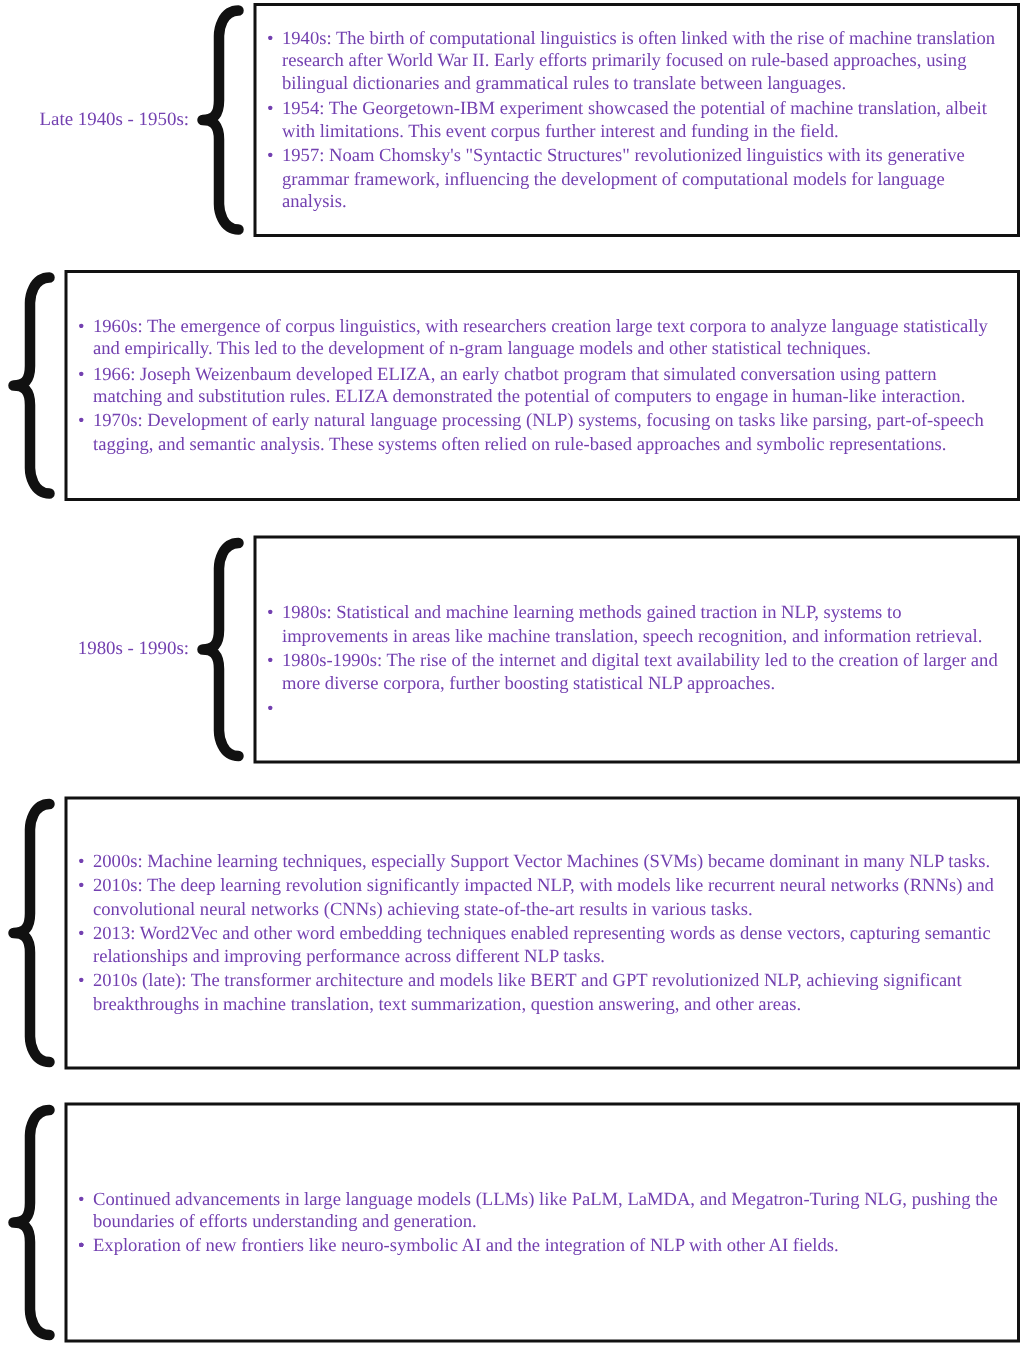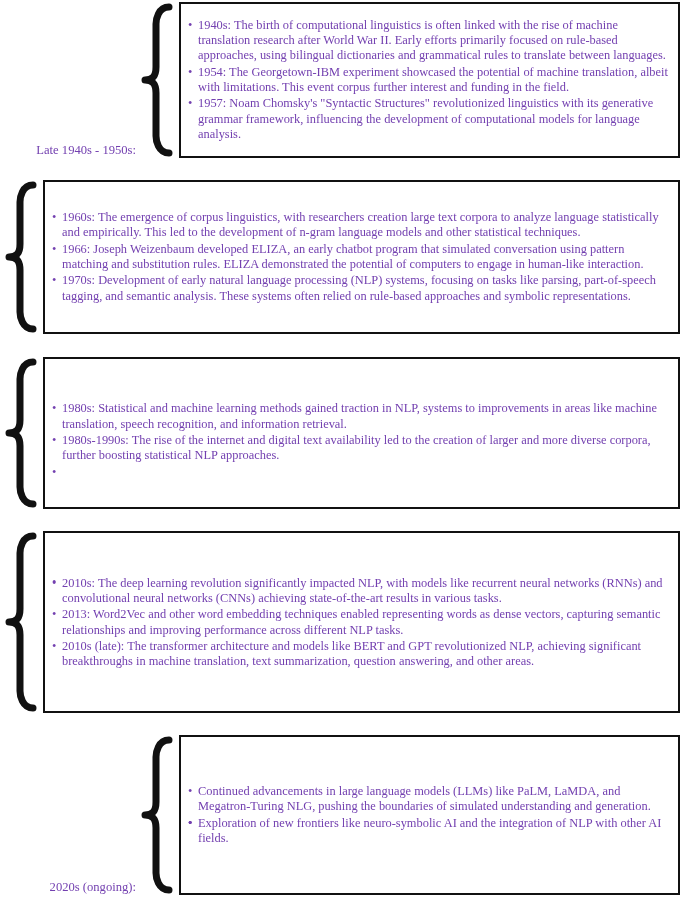--- a/index.html
+++ b/index.html
@@ -28,25 +28,24 @@
     display: flex;
     flex-direction: row;
     align-items: stretch;
   }
 
   
   .era-label-cell {
     width: 126px;
     flex: 0 0 126px;
     display: flex;
-    align-items: flex-end;
+    align-items: center;
     justify-content: flex-end;
     padding-right: 0px;
     box-sizing: border-box;
-    margin-left: 10px;
   }
   .era-label {
     color: #7340b0;
     font-size: 12.6px;
     line-height: 1.1;
     white-space: nowrap;
     text-align: right;
   }
 
   
@@ -149,20 +148,23 @@
         <div class="era-box">
           <ul class="bullets">
             <li><span class="bullet-dot">•</span><span class="bullet-text">1960s: The emergence of corpus linguistics, with researchers creation large text corpora to analyze language statistically and empirically. This led to the development of n-gram language models and other statistical techniques.</span></li>
             <li><span class="bullet-dot">•</span><span class="bullet-text">1966: Joseph Weizenbaum developed ELIZA, an early chatbot program that simulated conversation using pattern matching and substitution rules. ELIZA demonstrated the potential of computers to engage in human-like interaction.</span></li>
             <li><span class="bullet-dot">•</span><span class="bullet-text">1970s: Development of early natural language processing (NLP) systems, focusing on tasks like parsing, part-of-speech tagging, and semantic analysis. These systems often relied on rule-based approaches and symbolic representations.</span></li>
           </ul>
         </div>
       </div>
     </div>
     <div class="era-row" style="top: 357px; height: 152px;">
+      <div class="era-label-cell">
+        <div class="era-label">1980s - 1990s:</div>
+      </div>
       <div class="brace-cell">
         <svg viewBox="0 0 40 152" preserveAspectRatio="none">
           <path d="M 33 5 C 22 5, 20 18, 20 22 L 20 63 C 20 73, 16 76, 9 76 C 16 76, 20 79, 20 89 L 20 130 C 20 134, 22 147, 33 147" class="brace-path"></path>
         </svg>
       </div>
       <div class="box-cell">
         <div class="era-box">
           <ul class="bullets">
             <li><span class="bullet-dot">•</span><span class="bullet-text">1980s: Statistical and machine learning methods gained traction in NLP, systems to improvements in areas like machine translation, speech recognition, and information retrieval.</span></li>
             <li><span class="bullet-dot">•</span><span class="bullet-text">1980s-1990s: The rise of the internet and digital text availability led to the creation of larger and more diverse corpora, further boosting statistical NLP approaches.</span></li>
@@ -173,41 +175,38 @@
     </div>
     <div class="era-row" style="top: 531px; height: 182px;">
       <div class="brace-cell">
         <svg viewBox="0 0 40 182" preserveAspectRatio="none">
           <path d="M 33 5 C 22 5, 20 18, 20 22 L 20 78 C 20 88, 16 91, 9 91 C 16 91, 20 94, 20 104 L 20 160 C 20 164, 22 177, 33 177" class="brace-path"></path>
         </svg>
       </div>
       <div class="box-cell">
         <div class="era-box">
           <ul class="bullets">
-            <li><span class="bullet-dot">•</span></li>
+            <li><span class="bullet-dot">•</span><span class="bullet-text">2000s: Machine learning techniques, especially Support Vector Machines (SVMs) became dominant in many NLP tasks.</span></li>
             <li><span class="bullet-dot">•</span><span class="bullet-text">2010s: The deep learning revolution significantly impacted NLP, with models like recurrent neural networks (RNNs) and convolutional neural networks (CNNs) achieving state-of-the-art results in various tasks.</span></li>
             <li><span class="bullet-dot">•</span><span class="bullet-text">2013: Word2Vec and other word embedding techniques enabled representing words as dense vectors, capturing semantic relationships and improving performance across different NLP tasks.</span></li>
             <li><span class="bullet-dot">•</span><span class="bullet-text">2010s (late): The transformer architecture and models like BERT and GPT revolutionized NLP, achieving significant breakthroughs in machine translation, text summarization, question answering, and other areas.</span></li>
           </ul>
         </div>
       </div>
     </div>
     <div class="era-row" style="top: 735px; height: 160px;">
-      <div class="era-label-cell">
-        <div class="era-label">2020s (ongoing):</div>
-      </div>
       <div class="brace-cell">
         <svg viewBox="0 0 40 160" preserveAspectRatio="none">
           <path d="M 33 5 C 22 5, 20 18, 20 22 L 20 67 C 20 77, 16 80, 9 80 C 16 80, 20 83, 20 93 L 20 138 C 20 142, 22 155, 33 155" class="brace-path"></path>
         </svg>
       </div>
       <div class="box-cell">
         <div class="era-box">
           <ul class="bullets">
-            <li><span class="bullet-dot">•</span><span class="bullet-text">Continued advancements in large language models (LLMs) like PaLM, LaMDA, and Megatron-Turing NLG, pushing the boundaries of simulated understanding and generation.</span></li>
+            <li><span class="bullet-dot">•</span><span class="bullet-text">Continued advancements in large language models (LLMs) like PaLM, LaMDA, and Megatron-Turing NLG, pushing the boundaries of efforts understanding and generation.</span></li>
             <li><span class="bullet-dot">•</span></li>
             <li><span class="bullet-dot">•</span></li>
             <li><span class="bullet-dot">•</span><span class="bullet-text">Exploration of new frontiers like neuro-symbolic AI and the integration of NLP with other AI fields.</span></li>
           </ul>
         </div>
       </div>
     </div>
   </div>
 
 </body></html>

